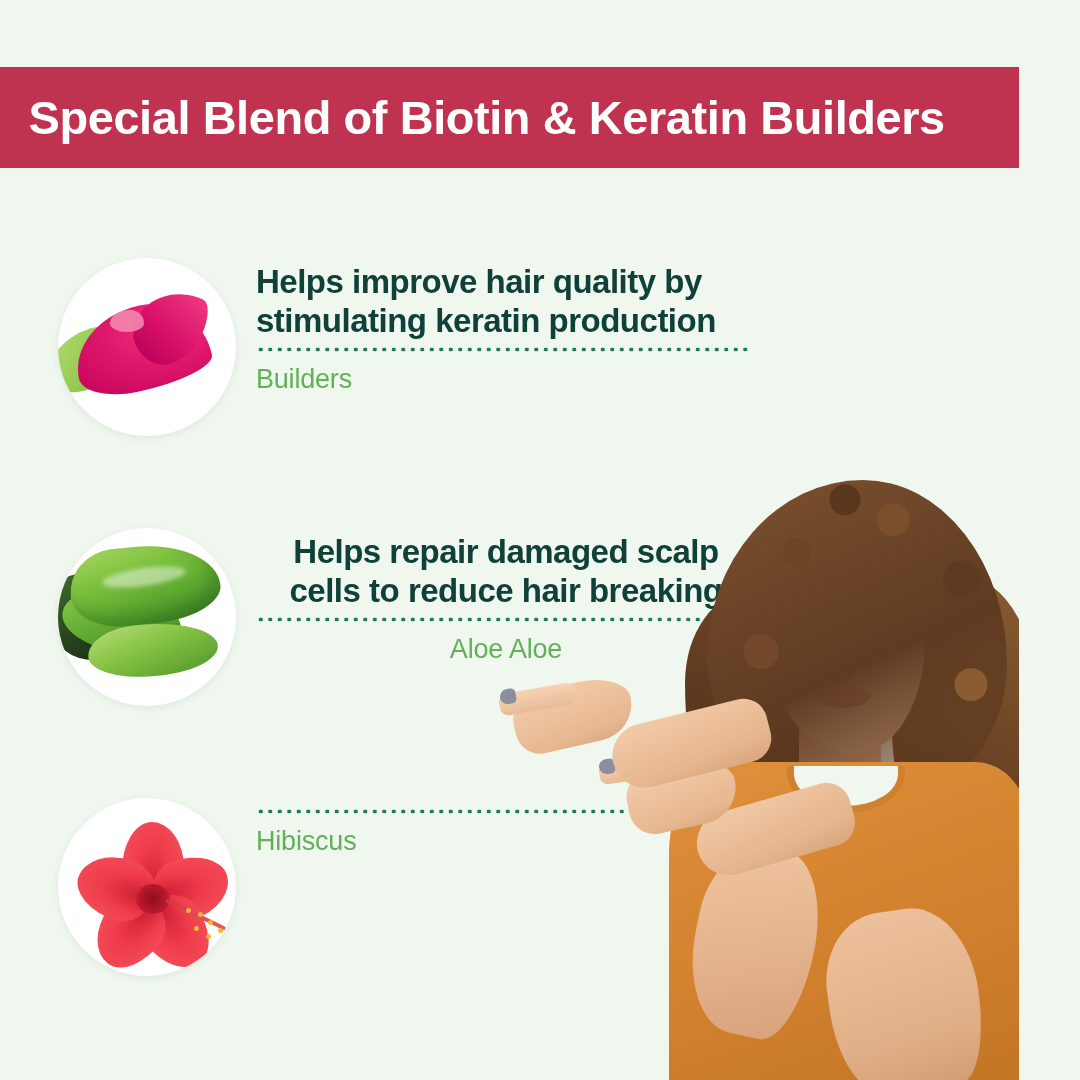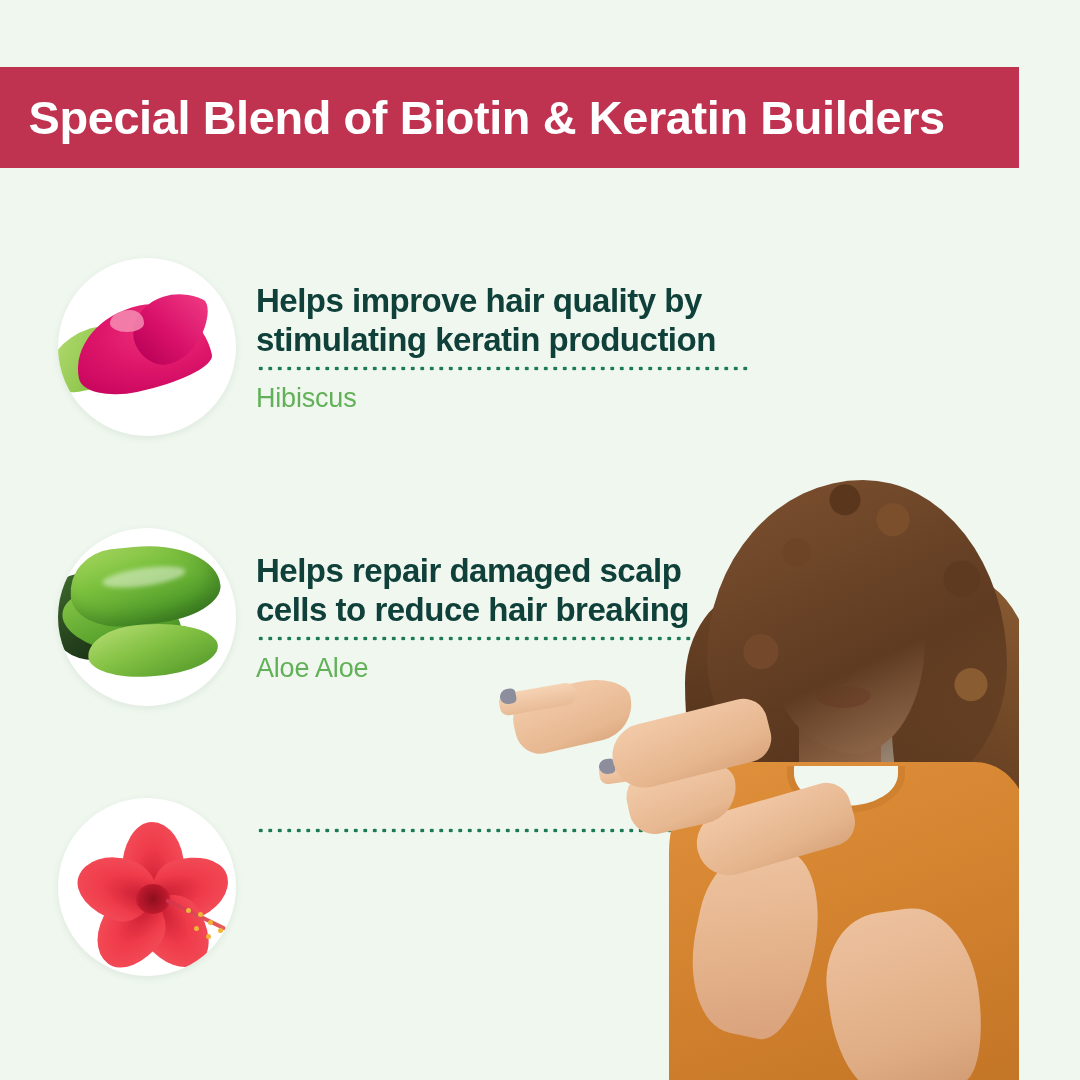--- a/index.html
+++ b/index.html
@@ -53,21 +53,21 @@
     width: 1080px;
     height: 1080px;
   }
   .feature-row {
     position: absolute;
     left: 0;
     width: 760px;
     height: 180px;
   }
   .feature-row.row-1 { top: 258px; }
-  .feature-row.row-2 { top: 528px; }
+  .feature-row.row-2 { top: 528px; text-align: center; }
   .feature-row.row-3 { top: 798px; }
 
   .thumb {
     position: absolute;
     left: 58px;
     top: 0;
     width: 178px;
     height: 178px;
     border-radius: 50%;
     background: #ffffff;
@@ -223,21 +223,21 @@
     width: 5px;
     height: 5px;
     background: #f0b53a;
     border-radius: 50%;
   }
 
   
   .feature-text {
     position: absolute;
     left: 256px;
-    top: 23px;
+    top: 4px;
     width: 500px;
   }
   .feature-headline {
     color: #10403a;
     font-family: "Liberation Sans", sans-serif;
     font-size: 33px;
     font-weight: bold;
     line-height: 39px;
     letter-spacing: -0.5px;
     margin: 0;
@@ -510,21 +510,21 @@
           <div class="petal-leaf"></div>
           <div class="petal-main"></div>
           <div class="petal-curl"></div>
           <div class="petal-tip"></div>
         </div>
       </div>
       <div class="feature-text">
         <p class="feature-headline">Helps improve hair quality by
 stimulating keratin production</p>
         <div class="dotted-rule"></div>
-        <p class="feature-sub">Hibiscus</p>
+        <p class="feature-sub">Builders</p>
       </div>
     </div>
 
     <div class="feature-row row-2">
       <div class="thumb">
         <div class="thumb-art">
           <div class="aloe-back"></div>
           <div class="aloe-slice-mid"></div>
           <div class="aloe-slice-top"></div>
           <div class="aloe-gloss"></div>
@@ -554,20 +554,21 @@
             <div class="hib-pollen" style="left:134px; top:108px;"></div>
             <div class="hib-pollen" style="left:144px; top:116px;"></div>
             <div class="hib-pollen" style="left:120px; top:114px;"></div>
             <div class="hib-pollen" style="left:132px; top:122px;"></div>
             <div class="hib-pollen" style="left:112px; top:96px;"></div>
           </div>
         </div>
       </div>
       <div class="feature-text">
         <div class="dotted-rule"></div>
+        <p class="feature-sub">Hibiscus</p>
       </div>
     </div>
 
   </div>
 
   <div class="model">
     <div class="model-hair-left"></div>
     <div class="model-hair-right"></div>
     <div class="model-neck"></div>
     <div class="model-face"></div>

